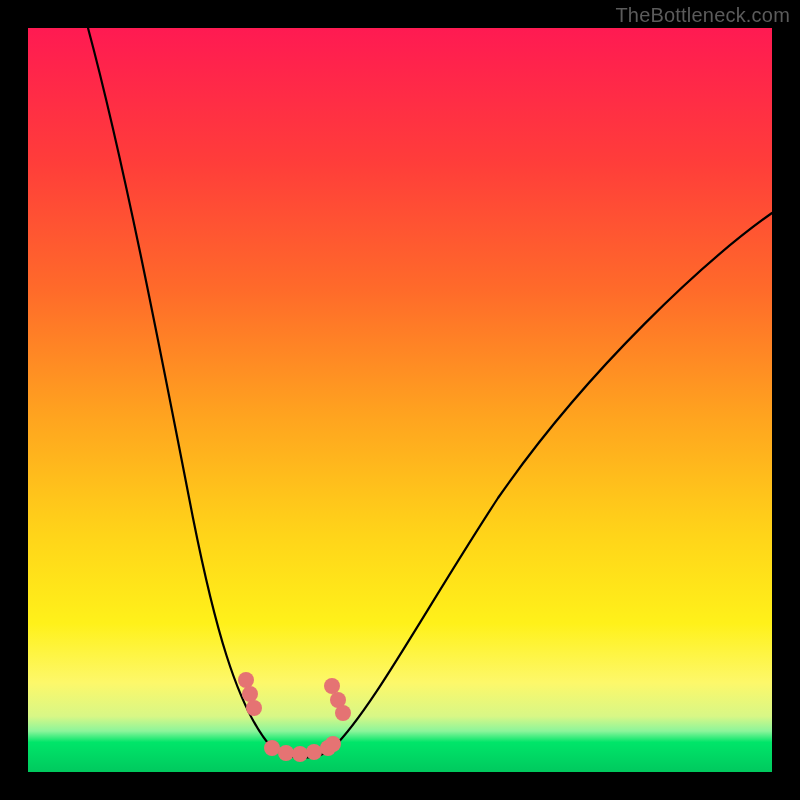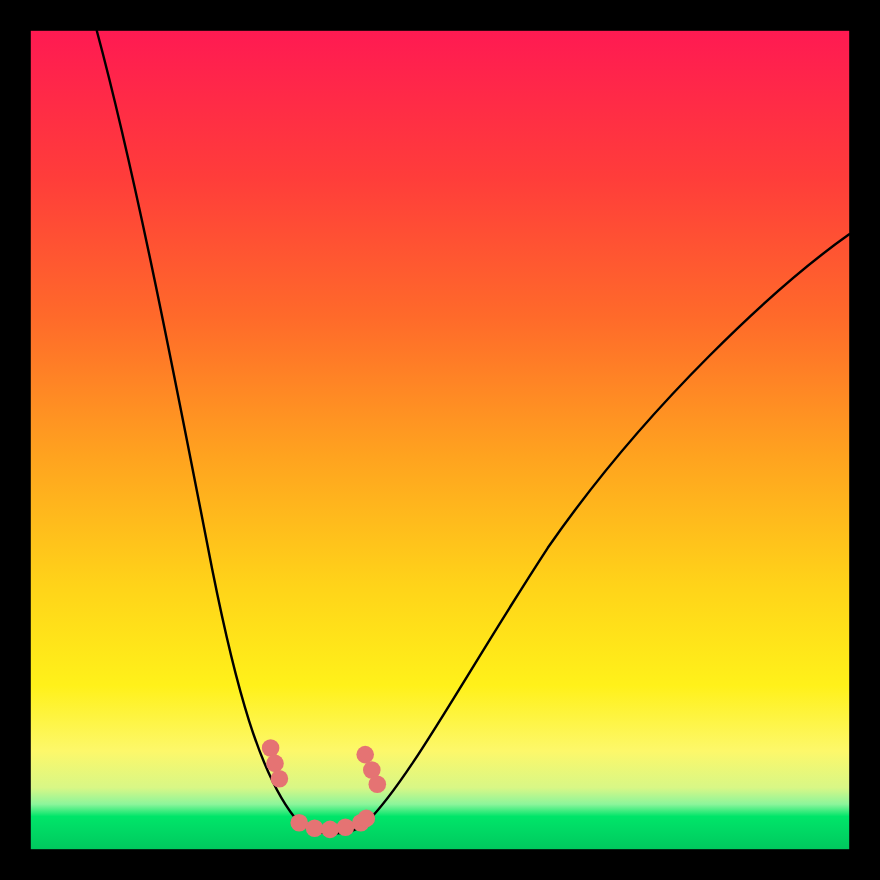--- a/index.html
+++ b/index.html
@@ -66,20 +66,21 @@
     stroke-linecap: round;
   }
   .dots circle {
     fill: #e57373;
   }
 </style>
 </head>
 <body>
 
 <div class="frame">
+  <div class="watermark">TheBottleneck.com</div>
 
   <div class="plot">
     <svg class="curve" viewBox="0 0 744 744">
       <path class="stroke" d="M 60 0
            C 95 130, 130 310, 165 490
            C 185 590, 208 680, 244 720
            C 260 733, 290 733, 305 720
            C 345 680, 395 585, 470 470
            C 560 340, 680 230, 744 185"></path>
       <g class="dots">

